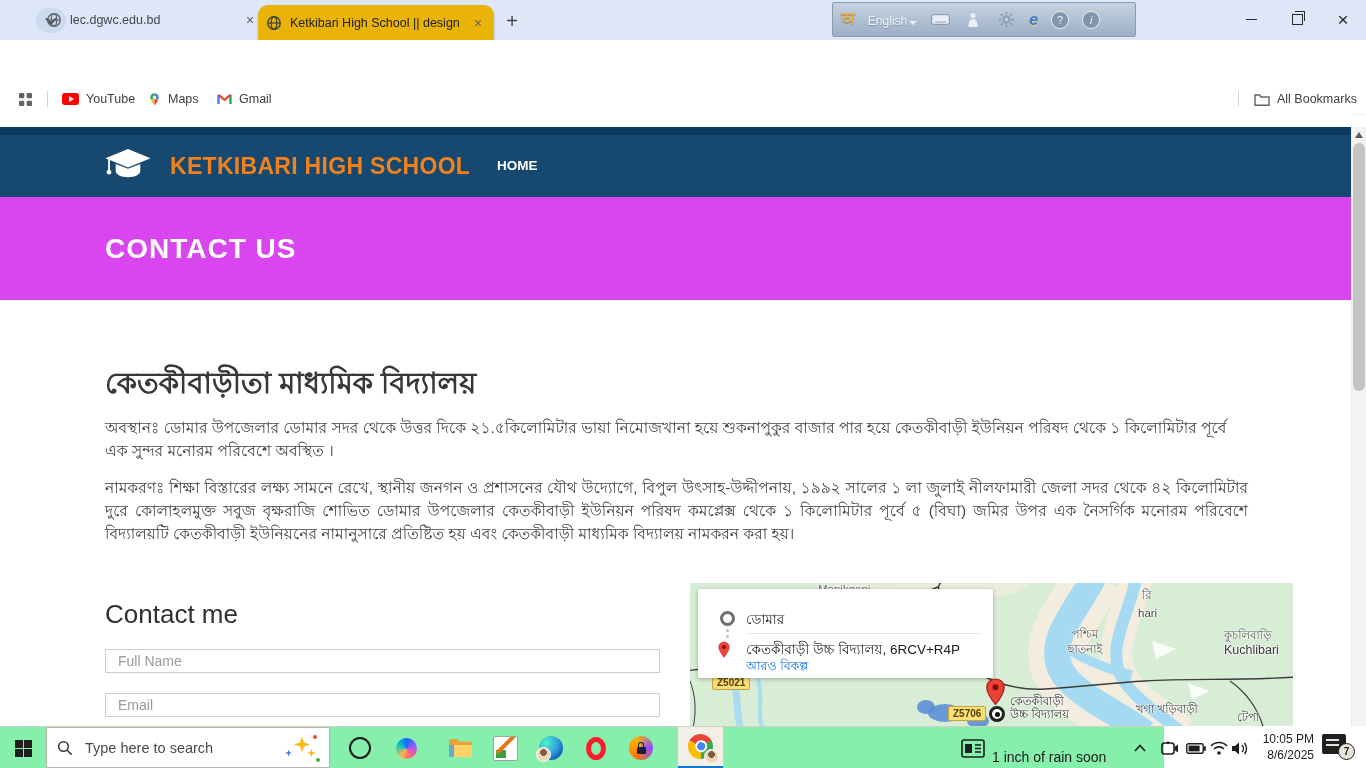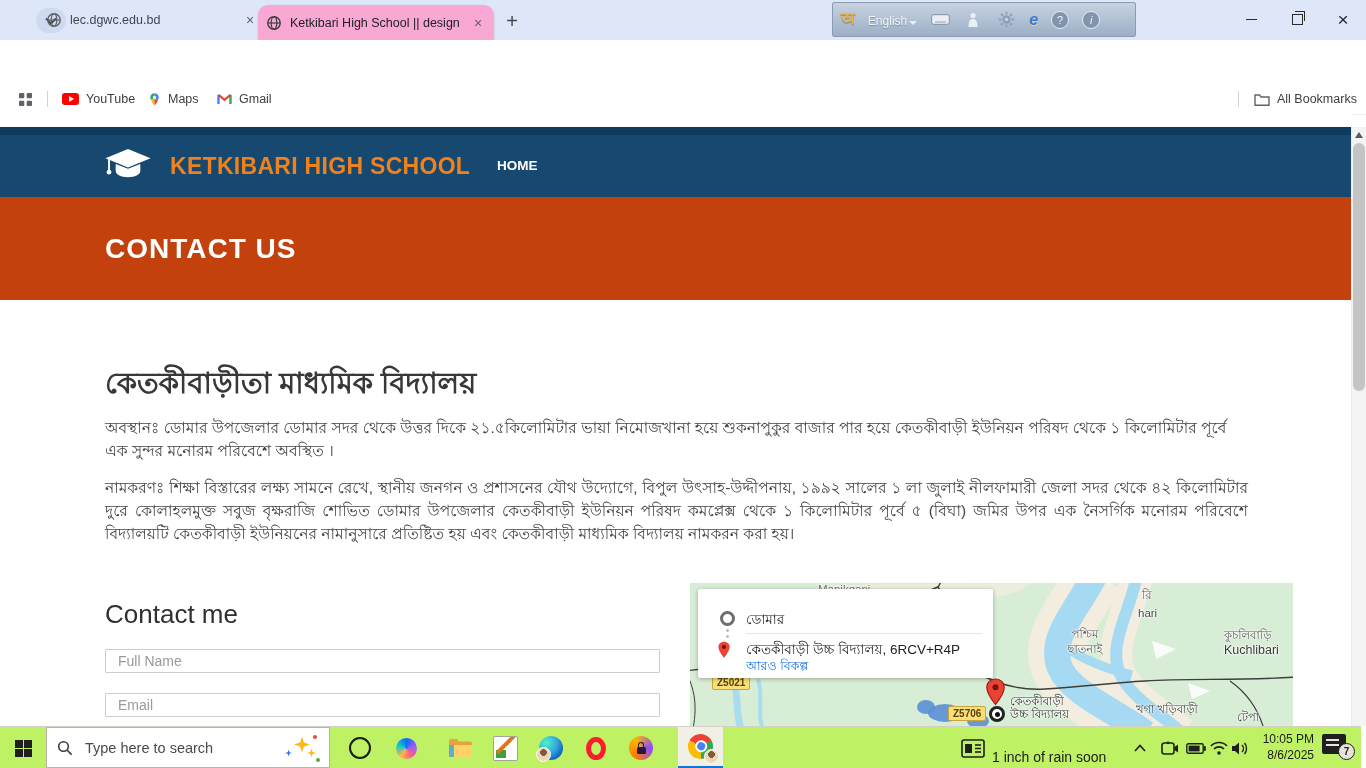--- a/index.html
+++ b/index.html
@@ -7,21 +7,21 @@
        font-family:"Liberation Sans","DejaVu Sans",sans-serif;-webkit-font-smoothing:antialiased;}
   .abs{position:absolute;}
   svg{display:block;}
 
   
   .tabstrip{position:absolute;top:0;left:0;width:1366px;height:40px;background:#dde7f7;}
   .tabsearch{position:absolute;left:36px;top:8px;width:30px;height:25px;border-radius:13px;
              background:#cddaf0;display:flex;align-items:center;justify-content:center;cursor:pointer;}
   .tab{position:absolute;display:flex;align-items:center;gap:8px;font-size:12.5px;color:#41464e;}
   .tab-inactive{left:40px;top:7px;width:212px;height:26px;padding:0 6px;}
-  .tab-active{left:258px;top:5px;width:220px;height:35px;background:#f9a8d4;border-radius:10px 10px 0 0;
+  .tab-active{left:258px;top:5px;width:220px;height:35px;background:#eab308;border-radius:10px 10px 0 0;
               padding:0 8px;box-shadow:0 1px 3px rgba(0,0,0,.12);color:#202124;}
   .tab-title{white-space:nowrap;overflow:hidden;flex:1;}
   .tab-close{width:16px;height:16px;border-radius:50%;display:flex;align-items:center;justify-content:center;color:#5f6368;}
   .tab-close::after{content:"×";font-size:14px;line-height:1;}
   .newtab{position:absolute;left:500px;top:9px;width:24px;height:24px;display:flex;align-items:center;
           justify-content:center;color:#44474e;}
   .newtab::after{content:"+";font-size:20px;line-height:1;}
 
   
   .langbar{position:absolute;left:832px;top:2px;width:286px;height:33px;border:1px solid #8a9bb2;border-radius:2px;
@@ -70,21 +70,21 @@
   .topstrip{position:absolute;top:13px;left:0;width:1352px;height:8px;background:#0e3a5d;}
   .navbar{position:absolute;top:21px;left:0;width:1352px;height:62px;background:#17486f;}
   .brand-logo{position:absolute;left:103px;top:12px;}
   .brand-text{position:absolute;left:170px;top:0;height:62px;line-height:62px;font-size:23px;font-weight:bold;
               color:#f0821e;letter-spacing:.3px;white-space:nowrap;}
   .menu{position:absolute;left:480px;top:0;height:62px;display:flex;flex-direction:column;}
   .menu-item{height:62px;line-height:62px;padding:0 17px;color:#fff;font-size:13.5px;font-weight:bold;white-space:nowrap;}
   .menu-item.active{background:#ee8122;}
   .caret{display:inline-block;width:0;height:0;border-left:4px solid transparent;border-right:4px solid transparent;
          border-top:4.5px solid #fff;margin-left:7px;vertical-align:2px;}
-  .banner{position:absolute;top:83px;left:0;width:1352px;height:103px;background:#c2410c;}
+  .banner{position:absolute;top:83px;left:0;width:1352px;height:103px;background:#d946ef;}
   .banner-title{position:absolute;left:105px;top:0;height:103px;line-height:103px;color:#fff;font-size:28px;
                 font-weight:bold;letter-spacing:1px;}
   .article-h1{position:absolute;left:105px;top:248px;font-size:29px;color:#383838;font-weight:bold;line-height:42px;}
   .para{position:absolute;left:105px;width:1143px;font-size:15.5px;line-height:23px;color:#454545;}
   .para1{top:302px;} .para2{top:362px;text-align:justify;}
   .contact-title{position:absolute;left:105px;top:485px;font-size:26px;color:#303030;font-weight:400;}
   .field{position:absolute;left:105px;width:555px;height:20px;box-sizing:border-box;border:1px solid #ccc;
          border-radius:1px;padding:11px 12px;font-size:14px;color:#333;font-family:inherit;background:#fff;}
   .field::placeholder{color:#9a9a9a;}
   .f-name{top:535px;} .f-email{top:579px;}
@@ -108,21 +108,21 @@
           background:#fff;z-index:2;}
   .target::after{content:"";position:absolute;left:2.5px;top:2.5px;width:5px;height:5px;border-radius:50%;background:#111;}
 
   
   .scrollbar{position:absolute;right:0;top:127px;width:14px;height:599px;background:#f3f3f3;border-left:1px solid #ebebeb;}
   .scroll-up{position:absolute;left:3px;top:5px;width:0;height:0;border-left:4px solid transparent;
              border-right:4px solid transparent;border-bottom:6px solid #5a5a5a;}
   .scroll-thumb{position:absolute;left:1px;top:16px;width:12px;height:248px;background:#c4c4c4;border-radius:6px;}
 
   
-  .taskbar{position:absolute;top:726px;left:0;width:1361px;height:42px;background:#bef264;border-top:1px solid #d4d0c6;box-sizing:border-box;}
+  .taskbar{position:absolute;top:726px;left:0;width:1164px;height:42px;background:#86efac;border-top:1px solid #d4d0c6;box-sizing:border-box;}
   .tb-slot{position:absolute;top:0;width:46px;height:42px;display:flex;align-items:center;justify-content:center;}
   .tb-searchbox{position:absolute;left:46px;top:0;width:284px;height:41px;background:#fff;border:1px solid #bab6ac;
                 box-sizing:border-box;display:flex;align-items:center;padding:0 10px;}
   .tb-search-input{border:none;outline:none;flex:1;font-size:14.5px;color:#444;margin-left:10px;font-family:inherit;background:transparent;}
   .tb-search-input::placeholder{color:#4a4a4a;}
   .sparkle{position:relative;width:34px;height:26px;}
   .star4{position:absolute;background:#fcb912;clip-path:polygon(50% 0,62% 38%,100% 50%,62% 62%,50% 100%,38% 62%,0 50%,38% 38%);}
   .cortana{width:18px;height:18px;border:2px solid #1a1a1a;border-radius:50%;}
   .copilot{width:21px;height:21px;border-radius:50%;background:conic-gradient(#0b6cff,#9a5cff,#ff5c8a,#ffb347,#18c9c2,#0b6cff);}
   .win-active{background:#f2efe7;border-bottom:3px solid #1277d4;box-sizing:border-box;}

